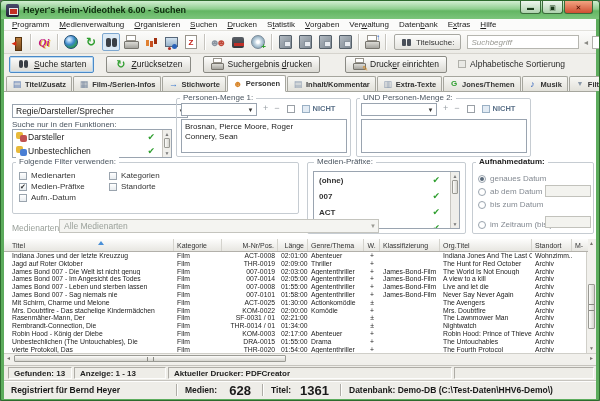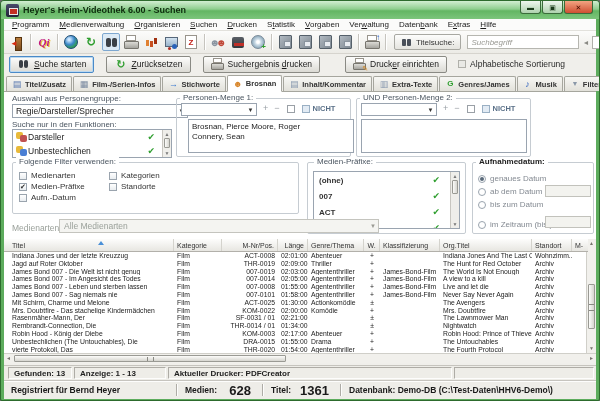--- a/index.html
+++ b/index.html
@@ -263,46 +263,45 @@
         <div class="tab">
           <span class="tabicon tab-film-icon">▦</span>
           <span class="tablbl">Film-/Serien-Infos</span>
         </div>
         <div class="tab">
           <span class="tabicon tab-stichworte-icon">→</span>
           <span class="tablbl">Stichworte</span>
         </div>
         <div class="tab active">
           <span class="tabicon tab-personen-icon">☻</span>
-          <span class="tablbl">Brosnan</span>
+          <span class="tablbl">Personen</span>
         </div>
         <div class="tab">
           <span class="tabicon tab-inhalt-icon">▤</span>
           <span class="tablbl">Inhalt/Kommentar</span>
         </div>
         <div class="tab">
           <span class="tabicon tab-extra-icon">▥</span>
           <span class="tablbl">Extra-Texte</span>
         </div>
         <div class="tab">
           <span class="tabicon tab-genres-icon">G</span>
-          <span class="tablbl">Genres/James</span>
+          <span class="tablbl">Jones/Themen</span>
         </div>
         <div class="tab">
           <span class="tabicon tab-musik-icon">♪</span>
           <span class="tablbl">Musik</span>
         </div>
         <div class="tab">
           <span class="tabicon tab-filter-icon">▼</span>
           <span class="tablbl">Filter</span>
         </div>
       </div>
 
     <div class="panel">
-      <span class="plabel" style="left:8px;top:2px;">Auswahl aus Personengruppe:</span>
       <div class="combo" style="left:8px;top:12px;width:176px;height:14px;">
         <span>Regie/Darsteller/Sprecher</span>
         <span class="arr">▼</span>
       </div>
       <span class="plabel" style="left:8px;top:28px;">Suche nur in den Funktionen:</span>
       <div class="flist" id="funclist" style="left:8px;top:37px;width:160px;height:29px;">
         <div class="sbv">
           <div class="sa">▲</div>
           <div class="thumb" style="top:8px;height:10px;"></div>
           <div class="sa dn">▼</div>
@@ -326,21 +325,21 @@
         </div>
       <div class="setrow" style="left:256px;top:12px;">
         <span class="setbtn">+</span>
         <span class="setbtn">−</span>
         <span class="setbox"></span>
         <span class="nicht">
           <span class="cb nb"></span>
           <span class="nichtlbl">NICHT</span>
         </span>
       </div>
-      <div class="ta" id="menge1ta" style="left:184px;top:27px;width:166px;height:34px;">
+      <div class="ta" id="menge1ta" style="left:177px;top:27px;width:166px;height:34px;">
           <div class="mline">Brosnan, Pierce Moore, Roger</div>
           <div class="mline">Connery, Sean</div>
         </div>
 
       <div class="mgroup" style="left:352px;top:6px;width:175px;height:59px;"></div>
       <span class="glabel" style="left:356px;top:1px;">UND Personen-Menge 2:</span>
       <div class="combo" style="left:357px;top:11px;width:76px;height:13px;">
           <span class="arr">▼</span>
         </div>
       <div class="setrow" style="left:436px;top:12px;">

